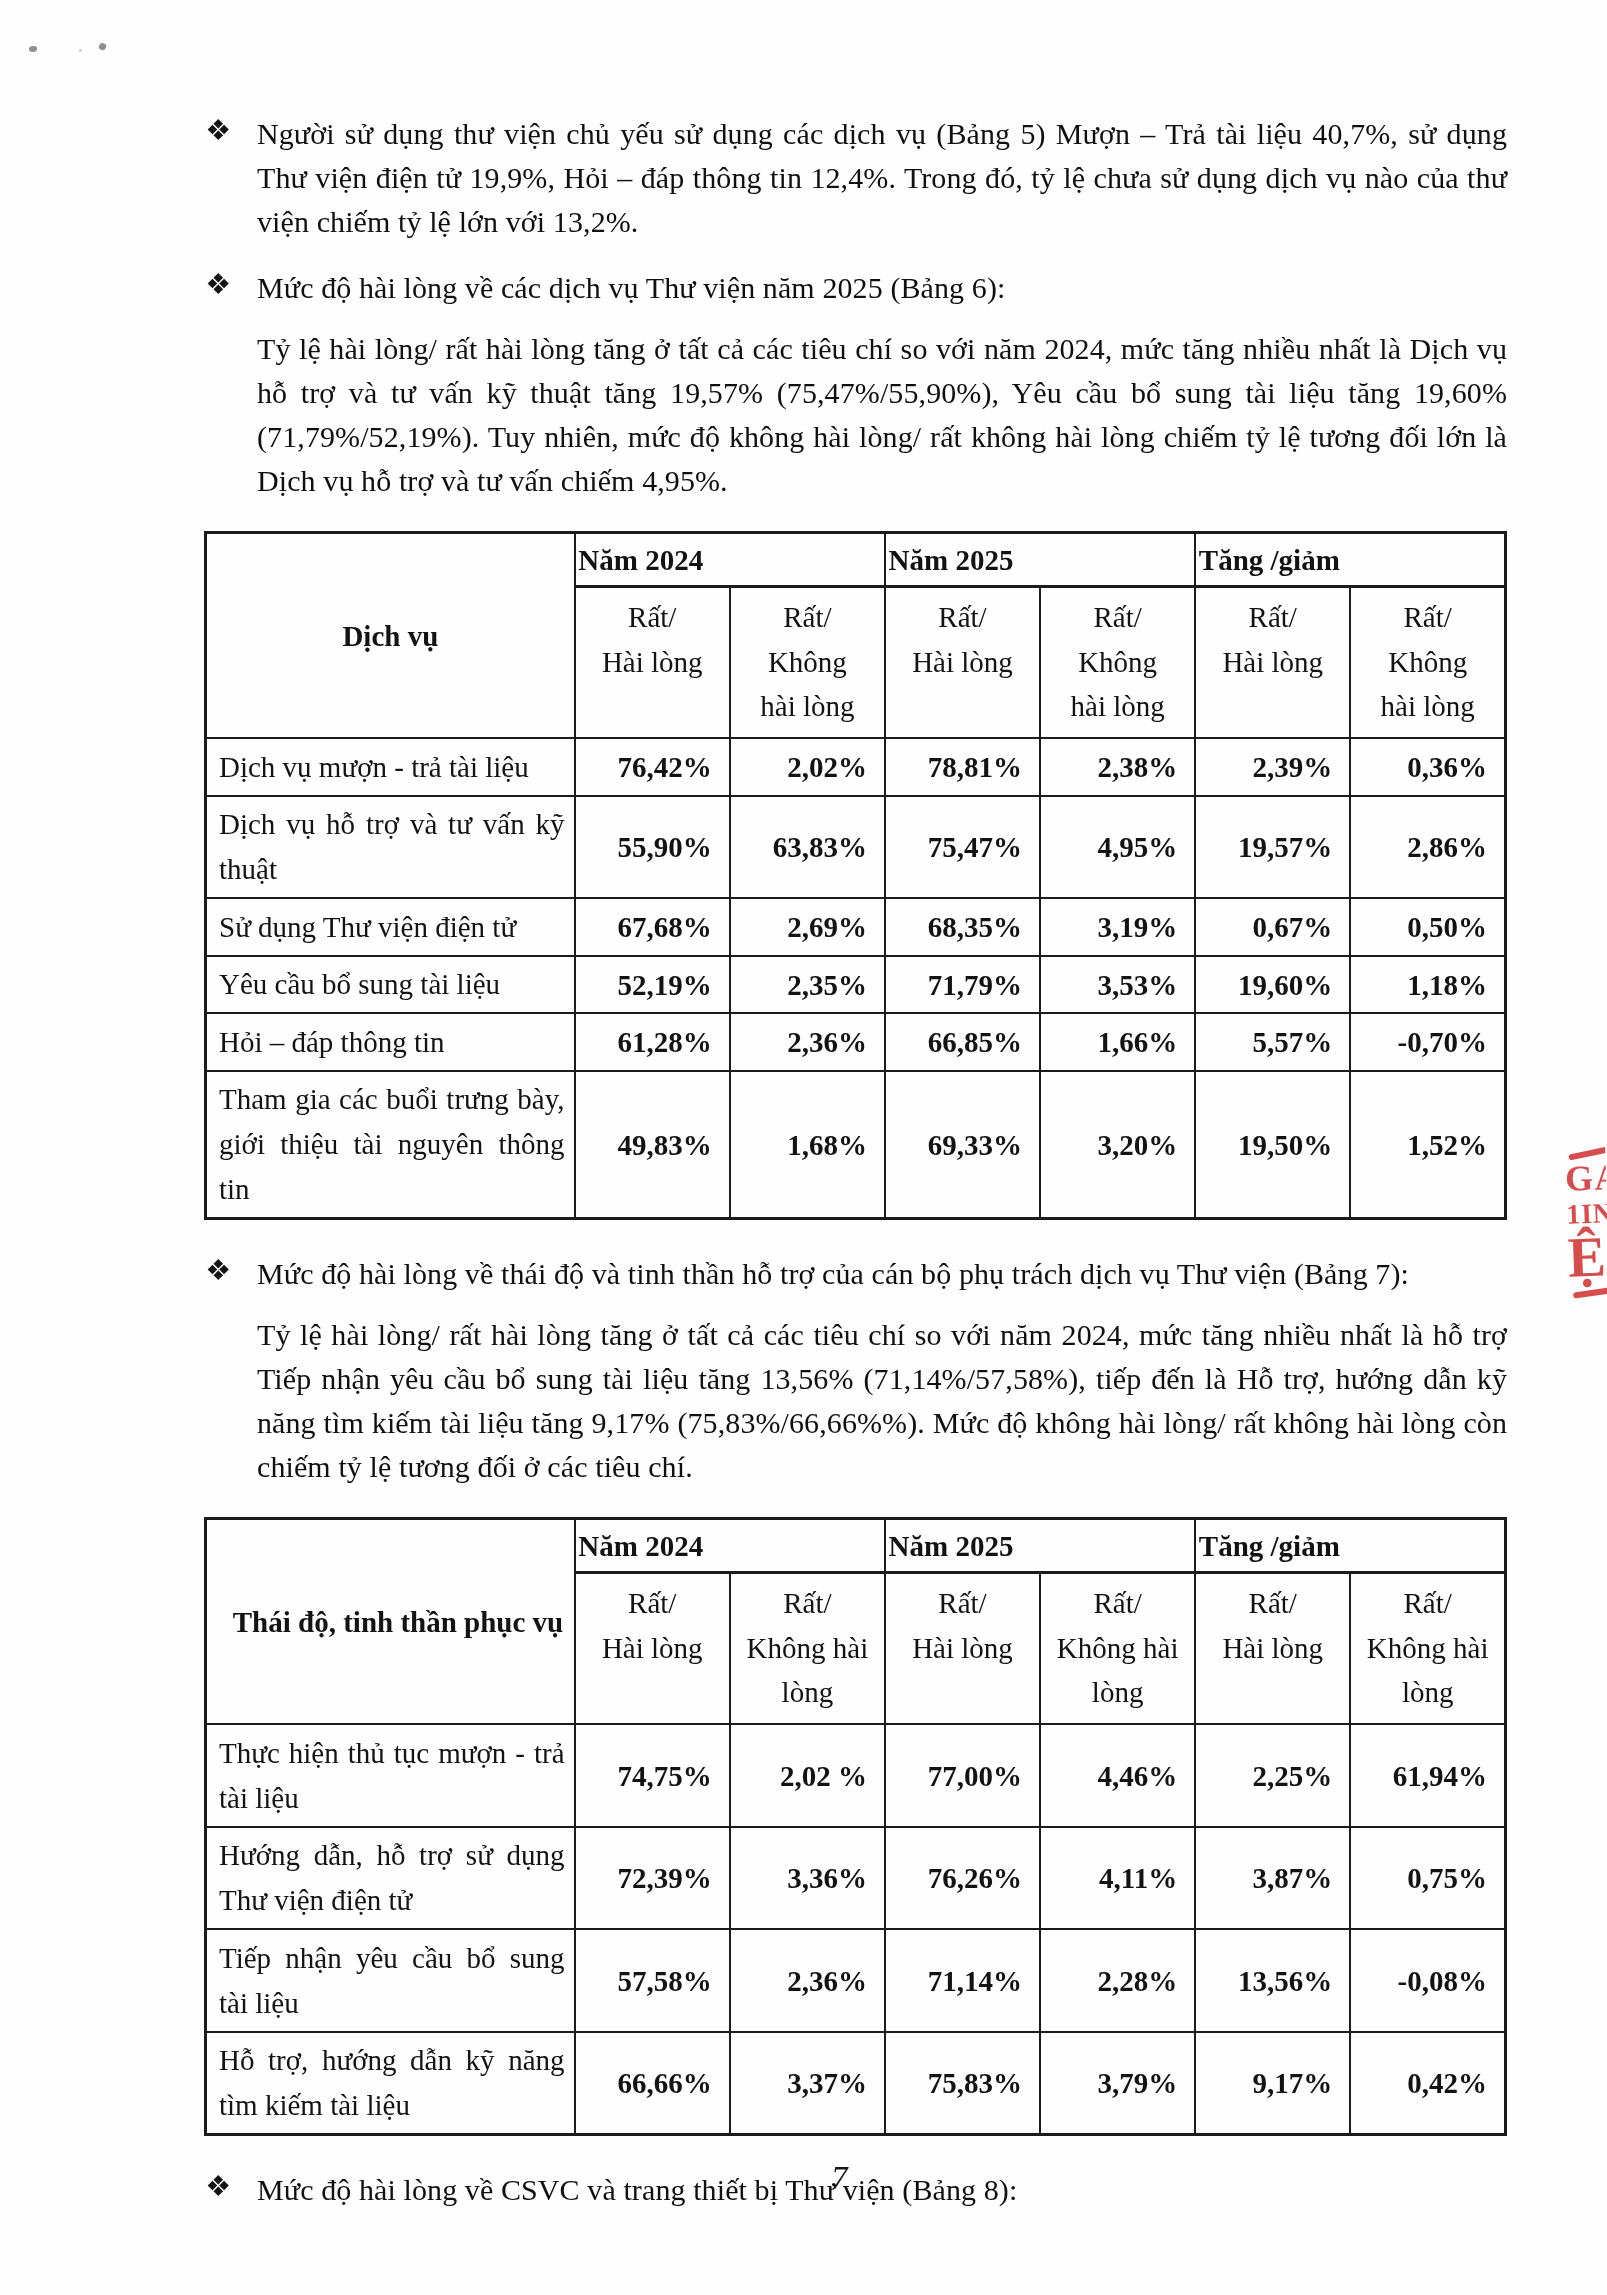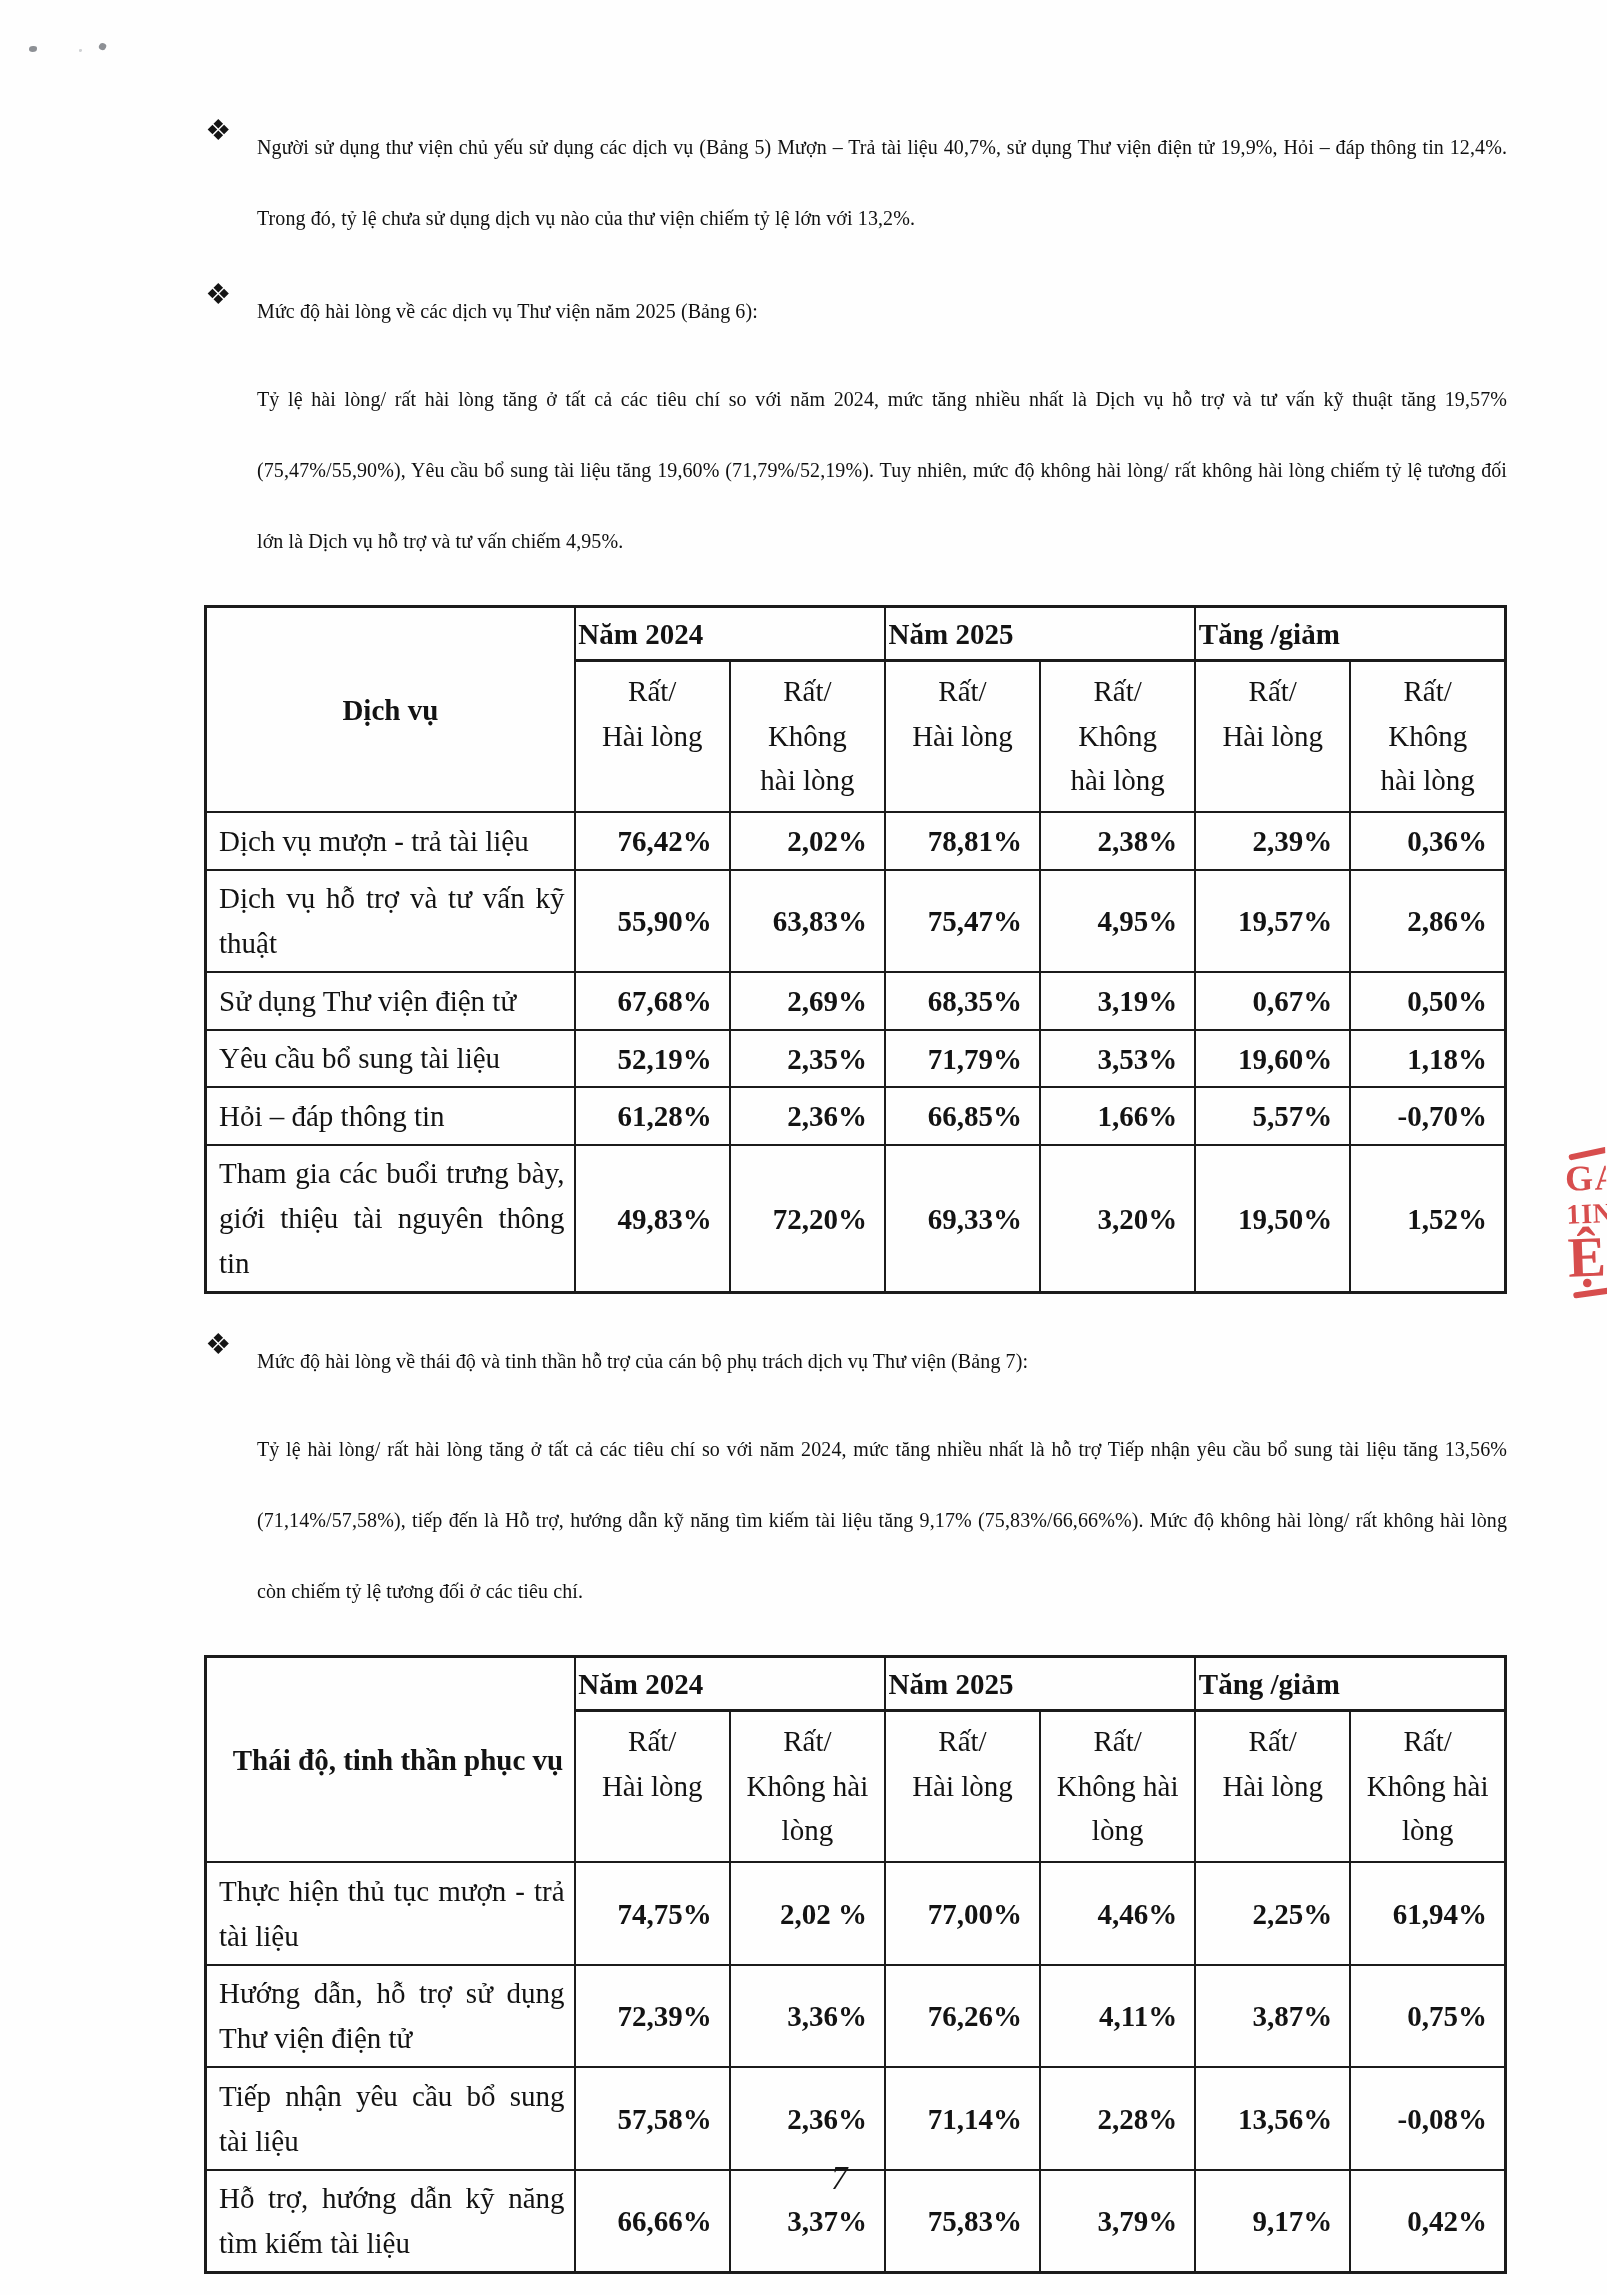--- a/index.html
+++ b/index.html
@@ -19,22 +19,22 @@
   }
   
   .li { position: relative; padding-left: 53px; margin-bottom: 22.4px; }
   .mk {
     position: absolute; left: 1.3px; top: 4px;
     font-size: 29px; line-height: 1;
     font-family: "DejaVu Sans", sans-serif;
     color: #141414;
   }
   .bt, .para {
-    font-size: 20px;
-    line-height: 71px;
+    font-size: 30px;
+    line-height: 44px;
     text-align: justify;
     letter-spacing: 0.1px;
   }
   .para { padding-left: 53px; margin-bottom: 28px; margin-top: 10px; }
   .li.tight { margin-bottom: 17px; }
   
   table.tbl {
     width: 100%;
     border-collapse: collapse;
     table-layout: fixed;
@@ -223,21 +223,21 @@
             <td class="val">61,28%</td>
             <td class="val">2,36%</td>
             <td class="val">66,85%</td>
             <td class="val">1,66%</td>
             <td class="val">5,57%</td>
             <td class="val">-0,70%</td>
           </tr>
           <tr>
             <td class="lab">Tham gia các buổi trưng bày, giới thiệu tài nguyên thông tin</td>
             <td class="val">49,83%</td>
-            <td class="val">72,20%</td>
+            <td class="val">1,68%</td>
             <td class="val">69,33%</td>
             <td class="val">3,20%</td>
             <td class="val">19,50%</td>
             <td class="val">1,52%</td>
           </tr>
         </tbody>
       </table>
 
     <div class="li tight">
       <span class="mk">❖</span>

